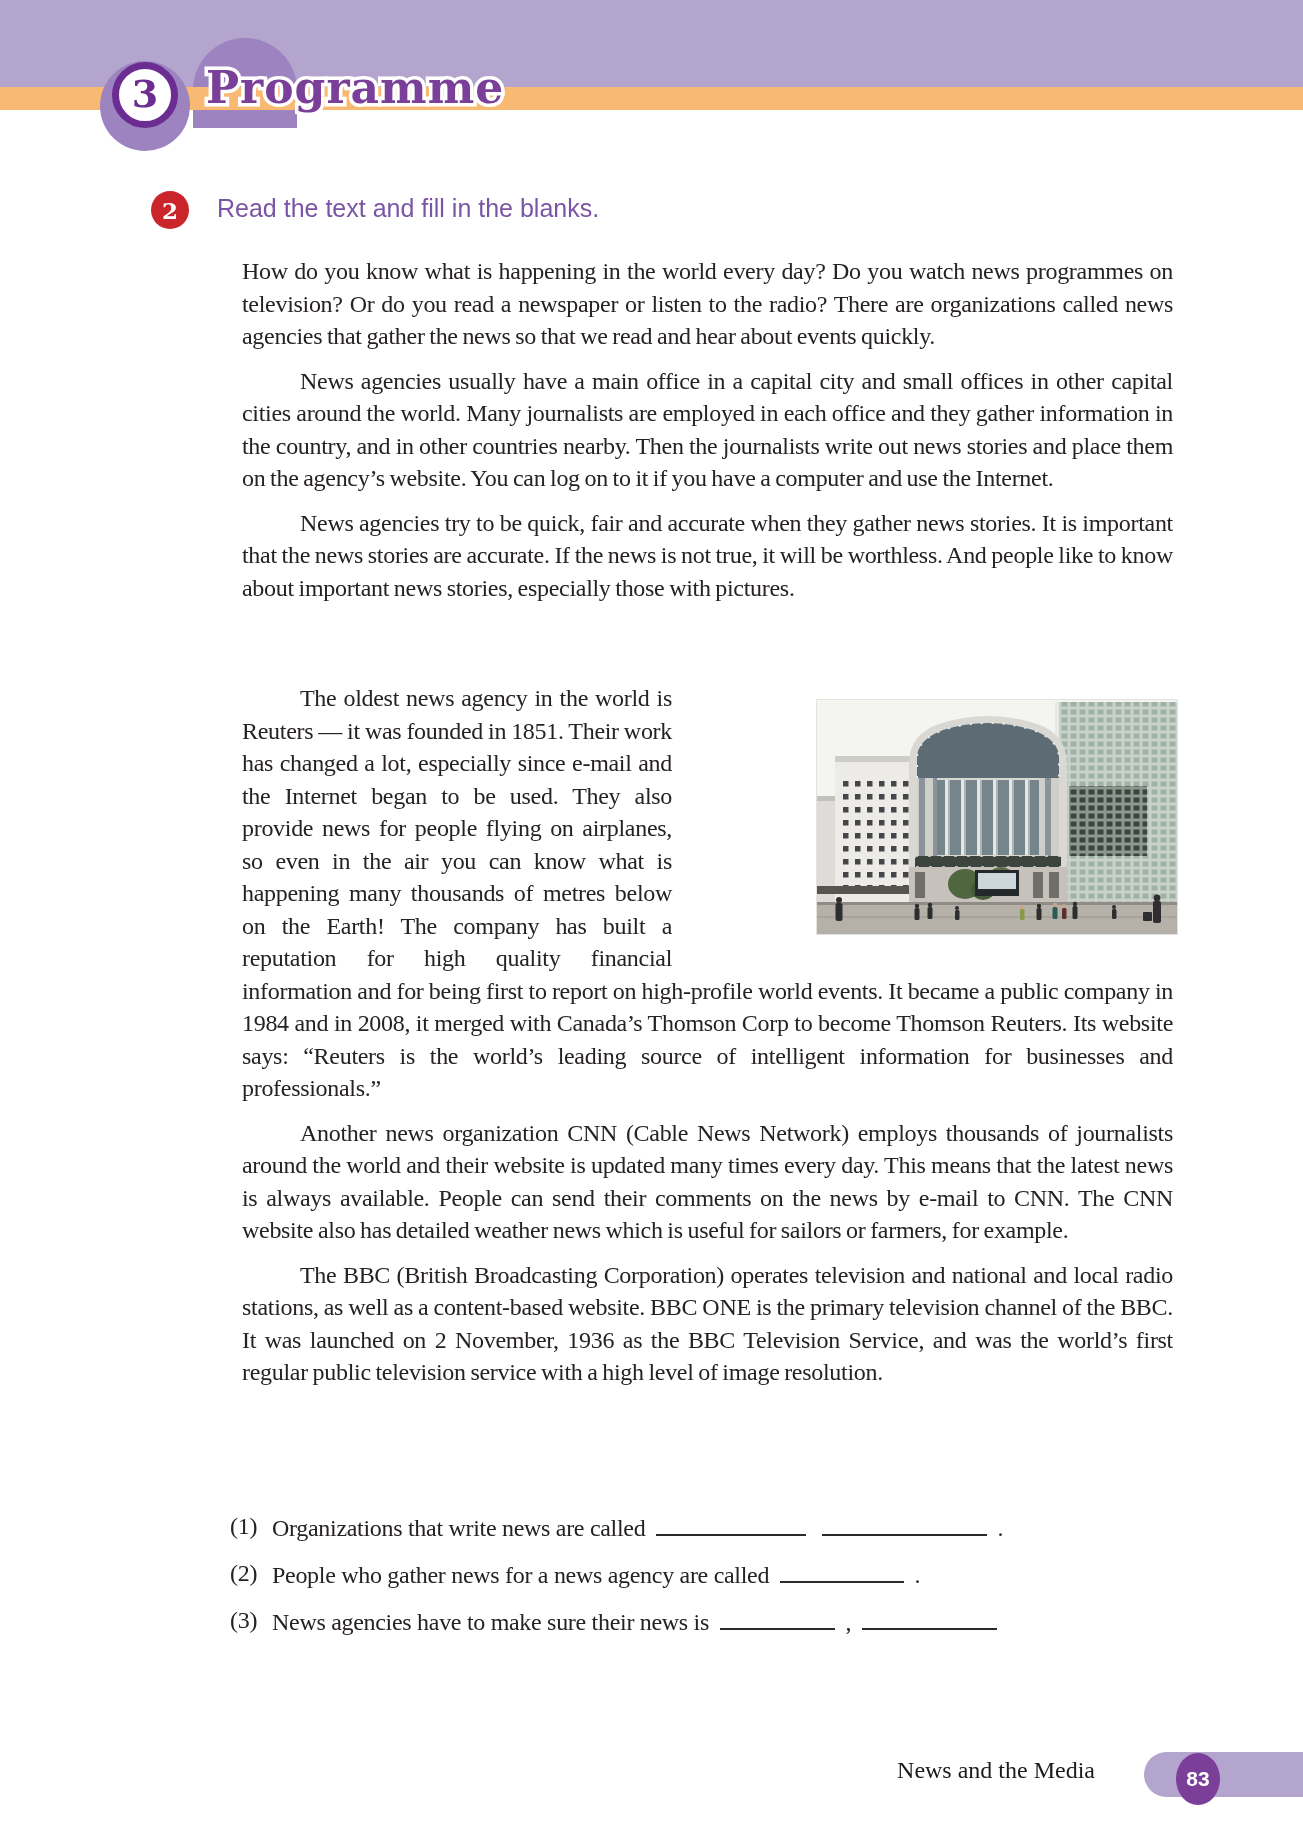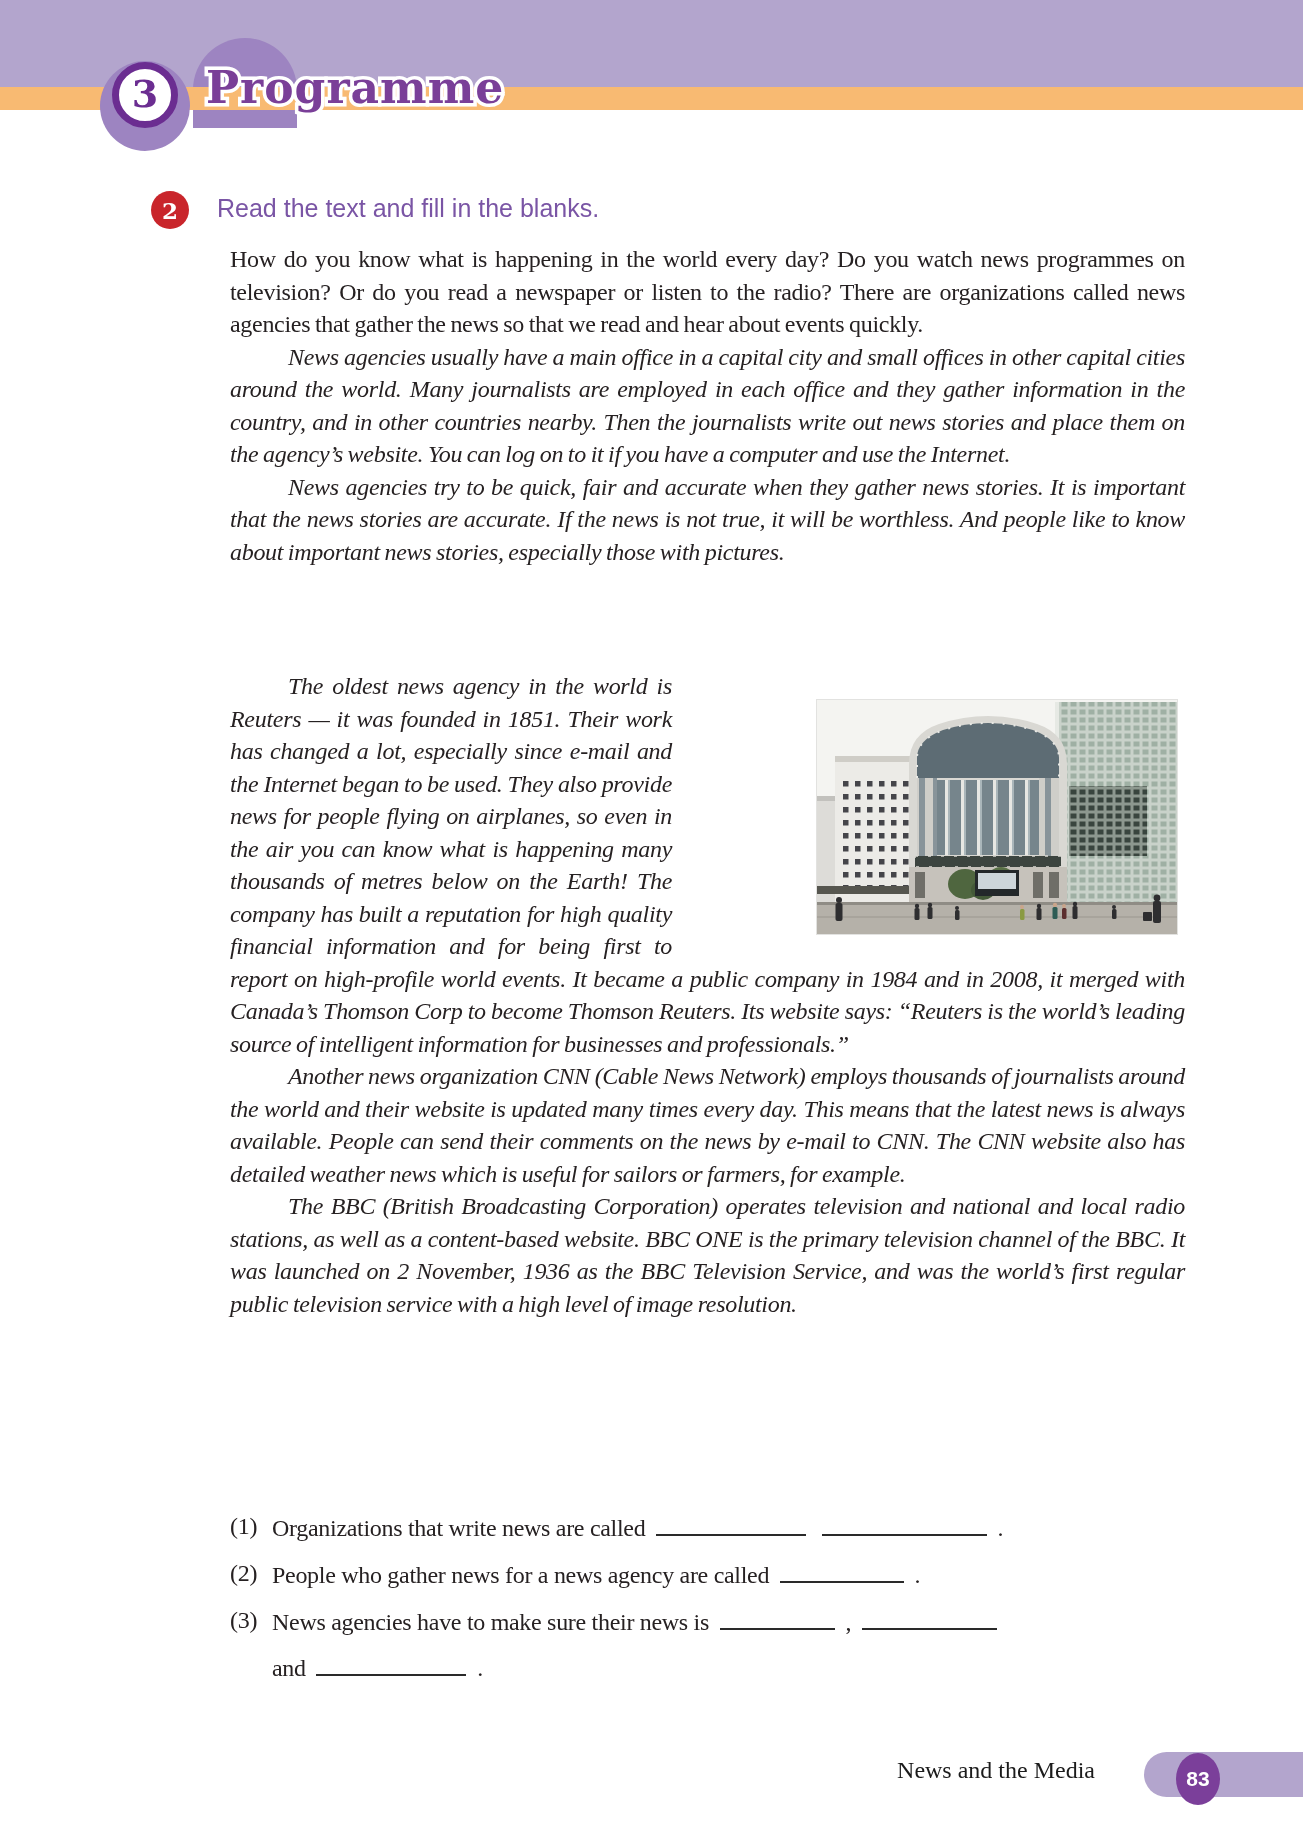--- a/index.html
+++ b/index.html
@@ -31,22 +31,22 @@
         background:#c9252b;z-index:5;display:flex;align-items:center;justify-content:center;}
   .ex-badge span{color:#fff;font-family:"DejaVu Serif",serif;font-weight:bold;font-size:23px;}
   .instruction{position:absolute;left:217px;top:194px;font-family:"Liberation Sans",sans-serif;
         font-size:25px;color:#7a55a5;}
 
   
   .textcol{position:absolute;left:230px;width:955px;font-size:24px;line-height:32.5px;
         color:#262122;text-align:justify;letter-spacing:-0.3px;word-spacing:-1px;}
   .block1{top:243px;}
   .block2{top:670px;}
-  .para{margin:0;}
-  .indent{text-indent:58px;font-style:italic;}
+  .para{margin:12px;}
+  .indent{text-indent:58px;}
   .photo-float{float:right;width:513px;height:290px;}
   .photo-frame{display:block;margin:30px 8px 0 auto;width:360px;height:234px;
         box-shadow:0 0 0 1px #e2e2e0;}
 
   
   .questions{position:absolute;left:230px;top:1510px;width:1000px;font-size:24px;
         color:#262122;letter-spacing:-0.3px;}
   .question{position:relative;padding-left:42px;margin-bottom:12px;line-height:33px;
         white-space:nowrap;}
   .qnum{position:absolute;left:0;top:0;}
@@ -205,25 +205,20 @@
       <span>People who gather news for a news agency are called</span>
       <span class="blank" style="width:124px"></span>
       <span>.</span>
     </div>
     <div class="question">
       <span class="qnum">(3)</span>
       <span>News agencies have to make sure their news is</span>
       <span class="blank" style="width:115px"></span>
       <span>,</span>
       <span class="blank" style="width:135px"></span>
-      <span class="q3-line2">
-        <span>and</span>
-        <span class="blank" style="width:150px"></span>
-        <span>.</span>
-      </span>
     </div>
   </div>
 
   <div class="footer-title">News and the Media</div>
   <div class="footer-pill"></div>
   <div class="footer-circle">
     <span>83</span>
   </div>
 
 </div>

